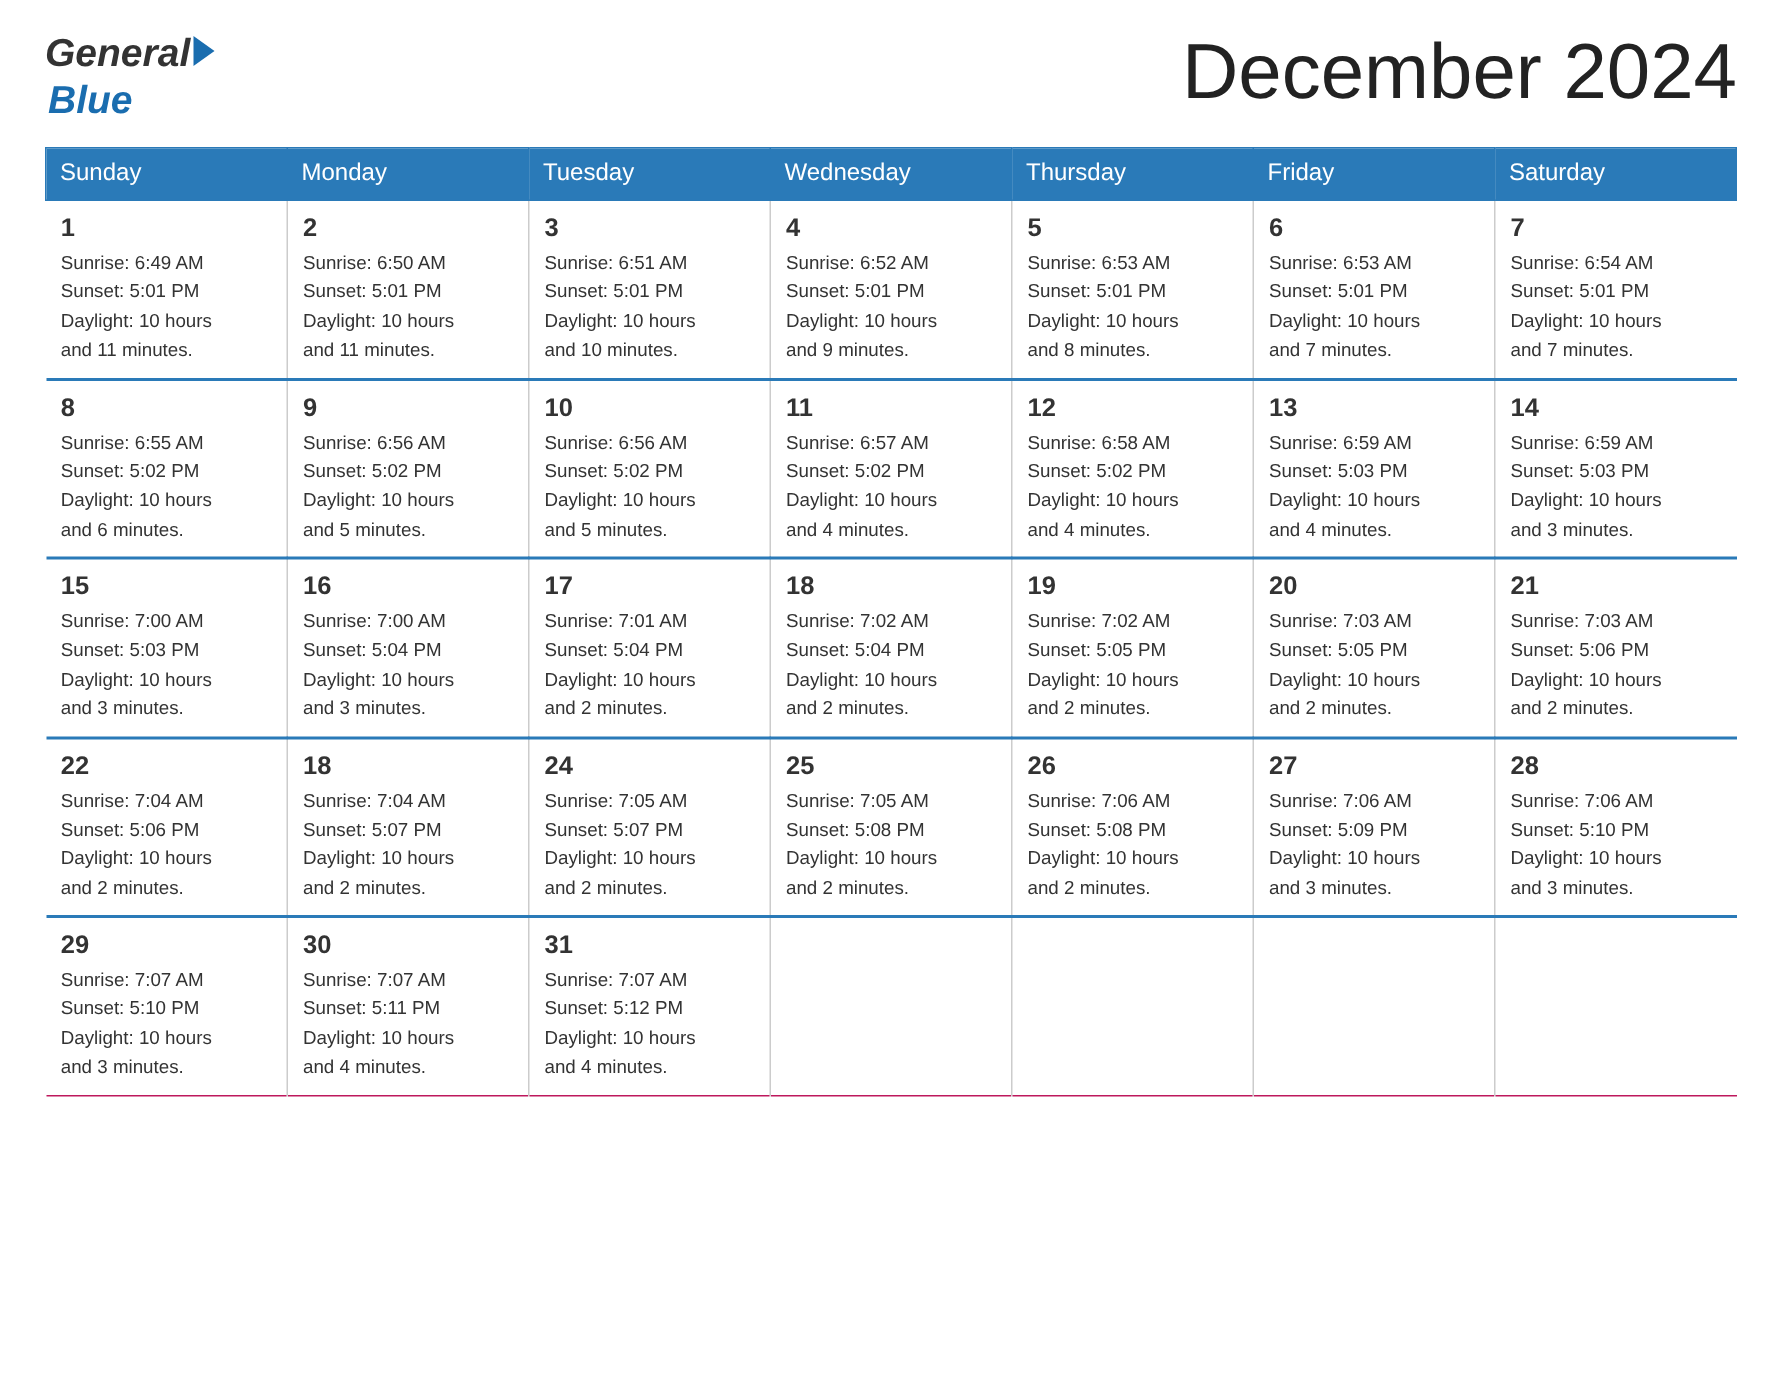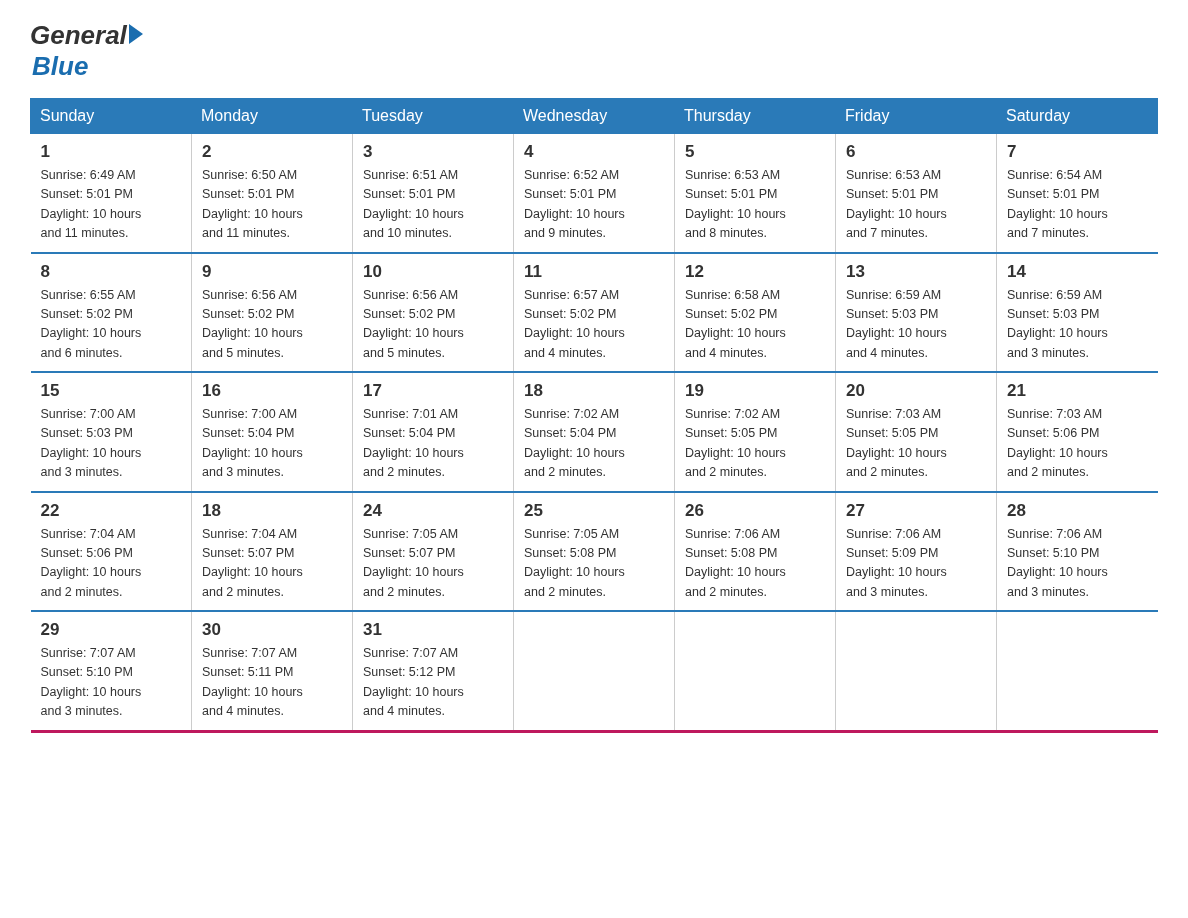--- a/index.html
+++ b/index.html
@@ -96,35 +96,36 @@
       font-weight: bold;
       margin-bottom: 4px;
       display: block;
     }
     .day-info {
       font-size: 12.5px;
       line-height: 1.55;
       color: #333;
     }
     tbody tr:last-child {
-      border-bottom: 3px solid #be185d;
+      border-bottom: 1px solid #be185d;
     }
   </style>
 </head>
 <body>
 
 <div class="header">
   <div class="logo-wrapper">
     <div class="logo-line1">
       <span class="logo-text-general">General</span>
       <div class="logo-arrow"></div>
     </div>
     <div class="logo-line2">Blue</div>
   </div>
   <div class="title-section">
+    <div class="month-title">December 2024</div>
   </div>
 </div>
 
 <table>
   <thead>
     <tr>
     <th>Sunday</th>
         <th>Monday</th>
         <th>Tuesday</th>
         <th>Wednesday</th>

